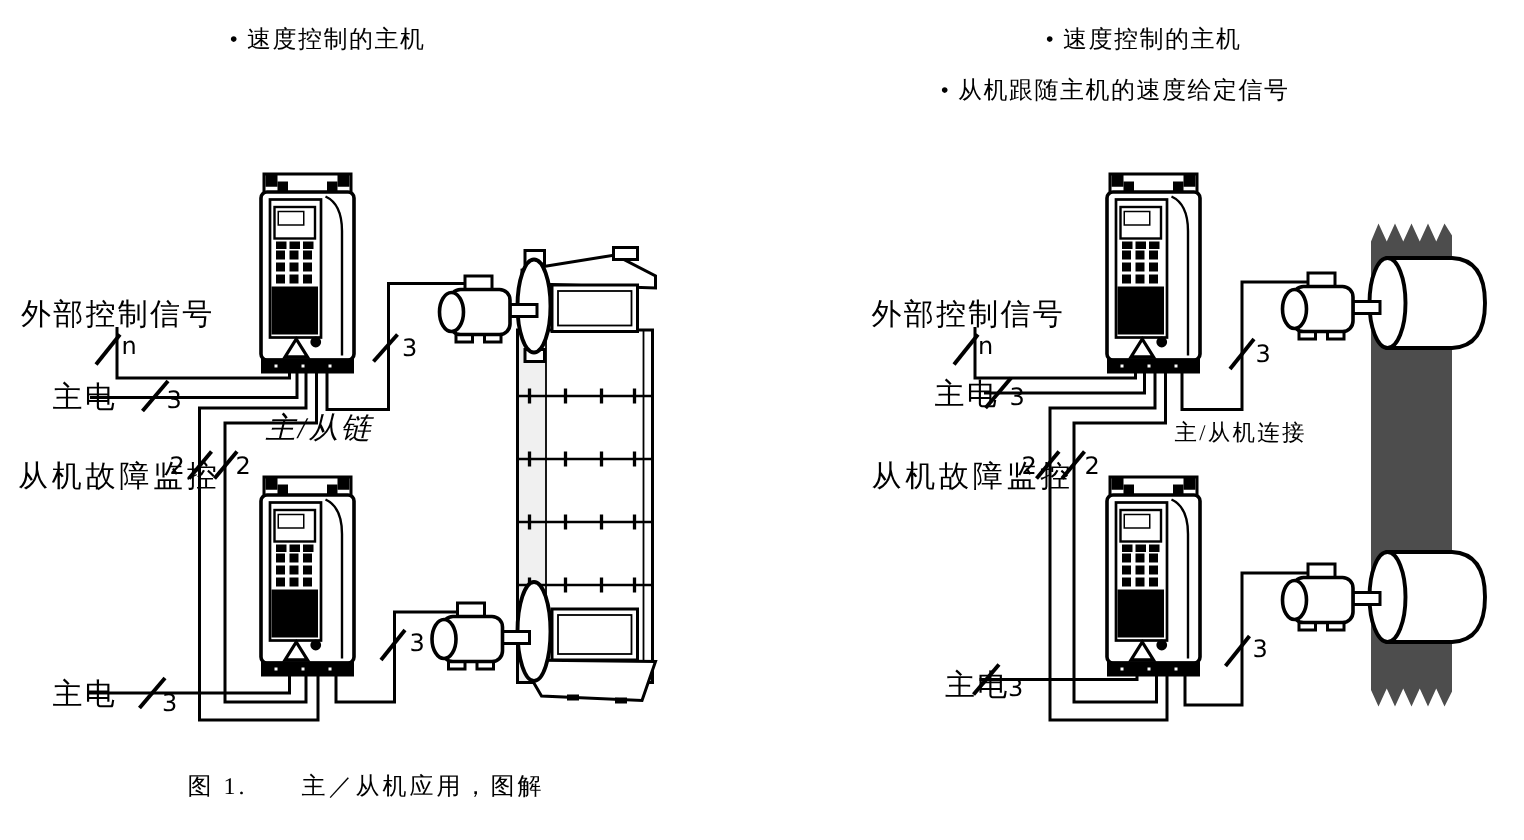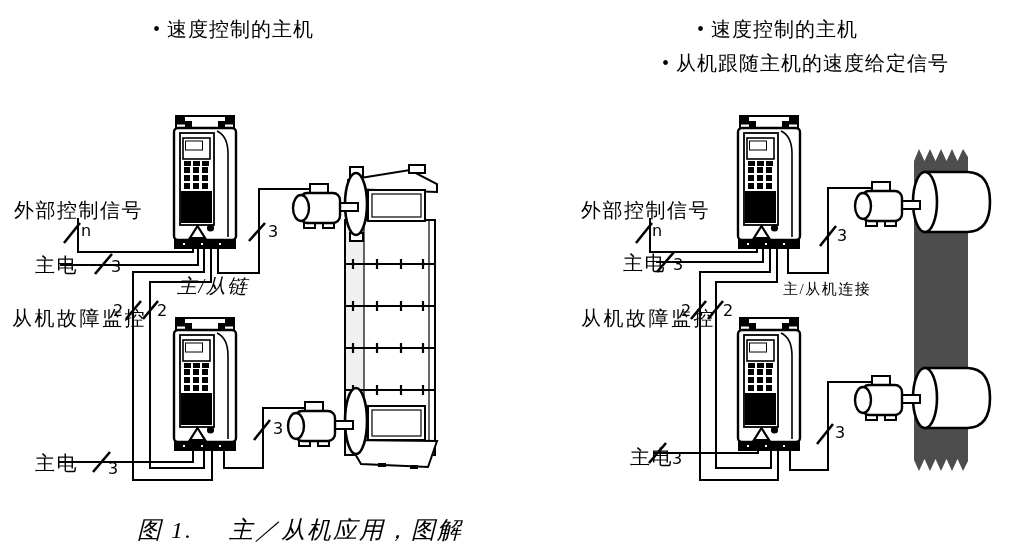--- a/index.html
+++ b/index.html
@@ -2,23 +2,23 @@
 <html><head>
 <meta charset="utf-8">
 <style>
   html,body{margin:0;padding:0;background:#fff;}
   #page{position:relative;width:1016px;height:560px;background:#fff;overflow:hidden;
         font-family:"Liberation Serif","DejaVu Serif",serif;color:#000;}
   #fig-svg{position:absolute;left:0;top:0;width:1016px;height:560px;}
   .cjk{position:absolute;font-size:20px;letter-spacing:1.5px;white-space:nowrap;line-height:1.15;}
   .num{position:absolute;font-family:"DejaVu Sans","Liberation Sans",sans-serif;
        font-size:16px;white-space:nowrap;line-height:1;}
-  .bullet{position:absolute;font-size:20px;letter-spacing:1px;white-space:nowrap;line-height:1.2;}
-  .caption{position:absolute;left:125px;top:514px;font-style:italic;font-size:24px;
-           letter-spacing:2px;white-space:nowrap;margin-left:12px;}
+  .bullet{position:absolute;font-size:16px;letter-spacing:1px;white-space:nowrap;line-height:1.2;}
+  .caption{position:absolute;left:125px;top:514px;font-size:16px;
+           letter-spacing:2px;white-space:nowrap;}
   .caption .cap-text{margin-left:36px;}
 </style>
 </head>
 <body>
 
 <div id="page">
 
   <svg id="fig-svg" viewBox="0 0 1016 560">
     <defs>
 
@@ -169,21 +169,21 @@
       </g>
 
       <use href="#mot" x="854" y="182"></use>
       <use href="#mot" x="854" y="376"></use>
     </g>
   </svg>
 
   <div class="bullet" style="left:153px;top:17px;">• 速度控制的主机</div>
 
   <div class="bullet" style="left:697px;top:17px;">• 速度控制的主机</div>
-  <div class="bullet" style="left:662px;top:51px;">• 从机跟随主机的速度给定信号</div>
+  <div class="bullet" style="left:627px;top:51px;">• 从机跟随主机的速度给定信号</div>
 
   <div class="cjk" style="left:14px;top:199px;">外部控制信号</div>
   <div class="num" style="left:81px;top:223px;">n</div>
   <div class="cjk" style="left:35px;top:254px;">主电</div>
   <div class="num" style="left:111px;top:259px;">3</div>
   <div class="cjk" style="left:12px;top:307px;letter-spacing:2.5px;">从机故障监控</div>
   <div class="num" style="left:113px;top:303px;">2</div>
   <div class="num" style="left:157px;top:303px;">2</div>
   <div class="cjk" style="left:177px;top:275px;font-style:italic;">主/从链</div>
   <div class="num" style="left:268px;top:224px;">3</div>

